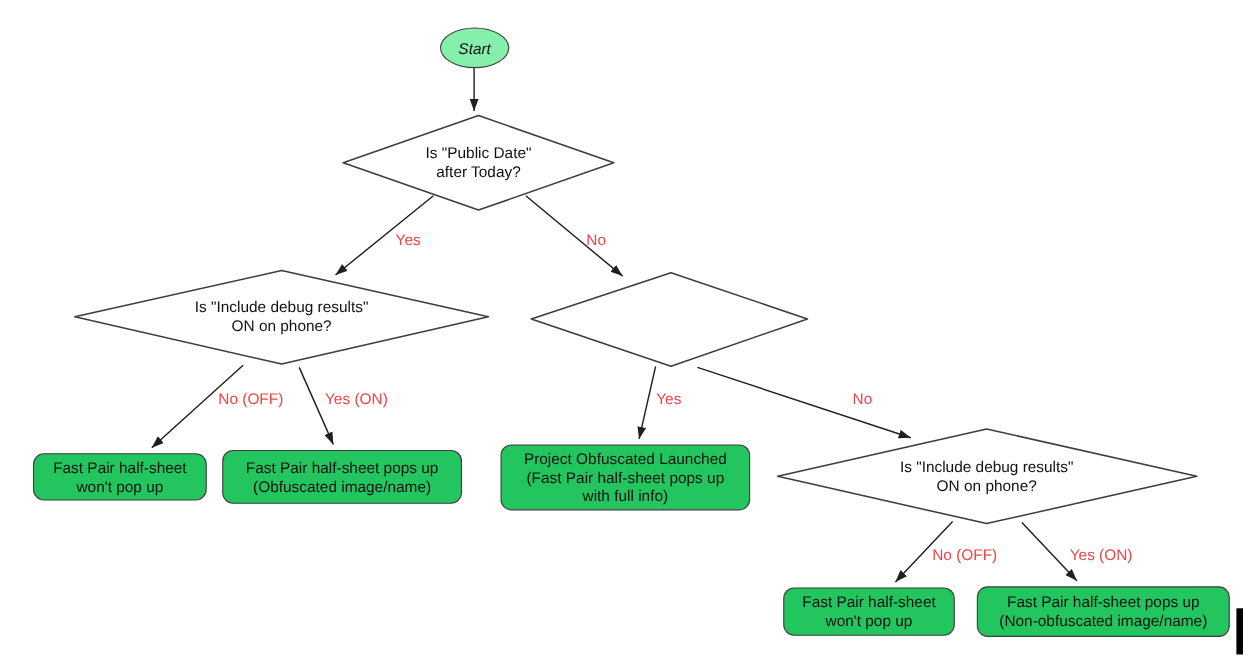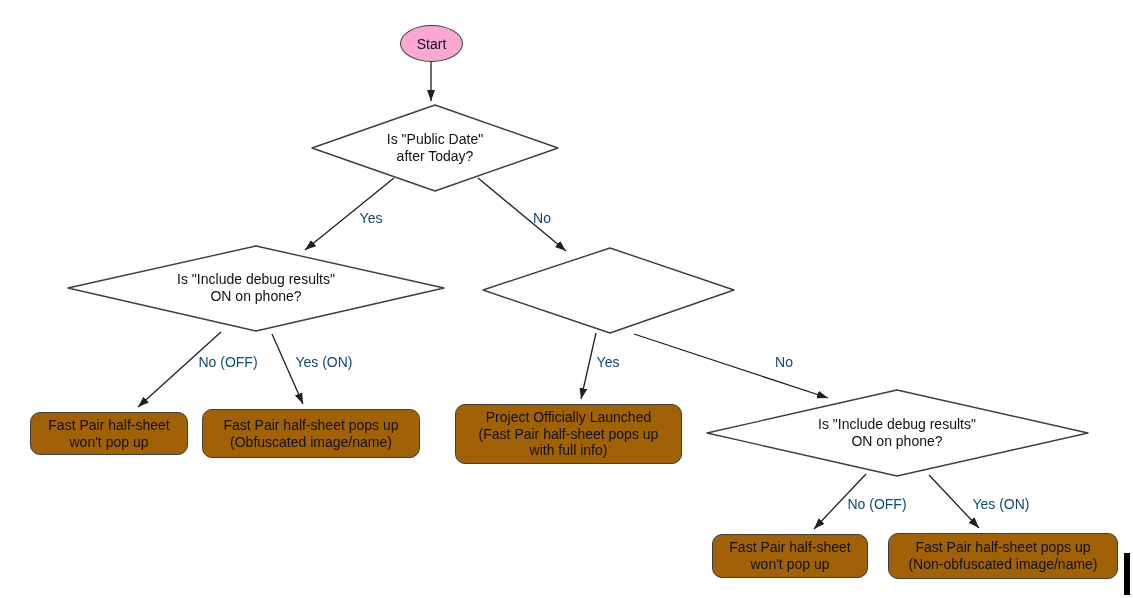--- a/index.html
+++ b/index.html
@@ -41,46 +41,47 @@
     font-size: 14px;
     line-height: 1.18;
     white-space: pre-line;
     color: #111111;
   }
   .box {
     position: absolute;
     box-sizing: border-box;
     border: 1.4px solid #3d3d3d;
     border-radius: 10px;
-    background: #a16207;
+    background: #22c55e;
     display: flex;
     align-items: center;
     justify-content: center;
     text-align: center;
     font-size: 14px;
     line-height: 1.18;
     white-space: pre-line;
   }
   .ellipse {
     position: absolute;
     box-sizing: border-box;
     border: 1.4px solid #3d3d3d;
     border-radius: 50%;
-    background: #f9a8d4;
+    background: #86efac;
     display: flex;
     align-items: center;
     justify-content: center;
     font-size: 14px;
+    font-style: italic;
   }
   .edge-label {
     position: absolute;
     transform: translate(-50%, -50%);
     font-size: 14px;
     white-space: nowrap;
-    color: #0c4a6e;
+    color: #ef4444;
     background: transparent;
   }
   .cursor-bar {
     position: absolute;
     left: 1124px;
     top: 553px;
     width: 6px;
     height: 42px;
     background: #000000;
   }
@@ -121,21 +122,21 @@
 after Today?</div>
   <div class="node-label" style="left:141px; top:262px; width:230px; height:52px;">Is "Include debug results"
 ON on phone?</div>
   <div class="node-label" style="left:782px; top:407px; width:230px; height:52px;">Is "Include debug results"
 ON on phone?</div>
 
   <div class="box" style="left:30px; top:412px; width:158px; height:43px;">Fast Pair half-sheet
 won't pop up</div>
   <div class="box" style="left:202px; top:409px; width:218px; height:49px;">Fast Pair half-sheet pops up
 (Obfuscated image/name)</div>
-  <div class="box" style="left:455px; top:404px; width:227px; height:60px;">Project Officially Launched
+  <div class="box" style="left:455px; top:404px; width:227px; height:60px;">Project Obfuscated Launched
 (Fast Pair half-sheet pops up
 with full info)</div>
   <div class="box" style="left:712px; top:534px; width:156px; height:44px;">Fast Pair half-sheet
 won't pop up</div>
   <div class="box" style="left:888px; top:533px; width:230px; height:46px;">Fast Pair half-sheet pops up
 (Non-obfuscated image/name)</div>
 
   <div class="edge-label" style="left:371px; top:218px;">Yes</div>
   <div class="edge-label" style="left:542px; top:218px;">No</div>
   <div class="edge-label" style="left:228px; top:362px;">No (OFF)</div>

